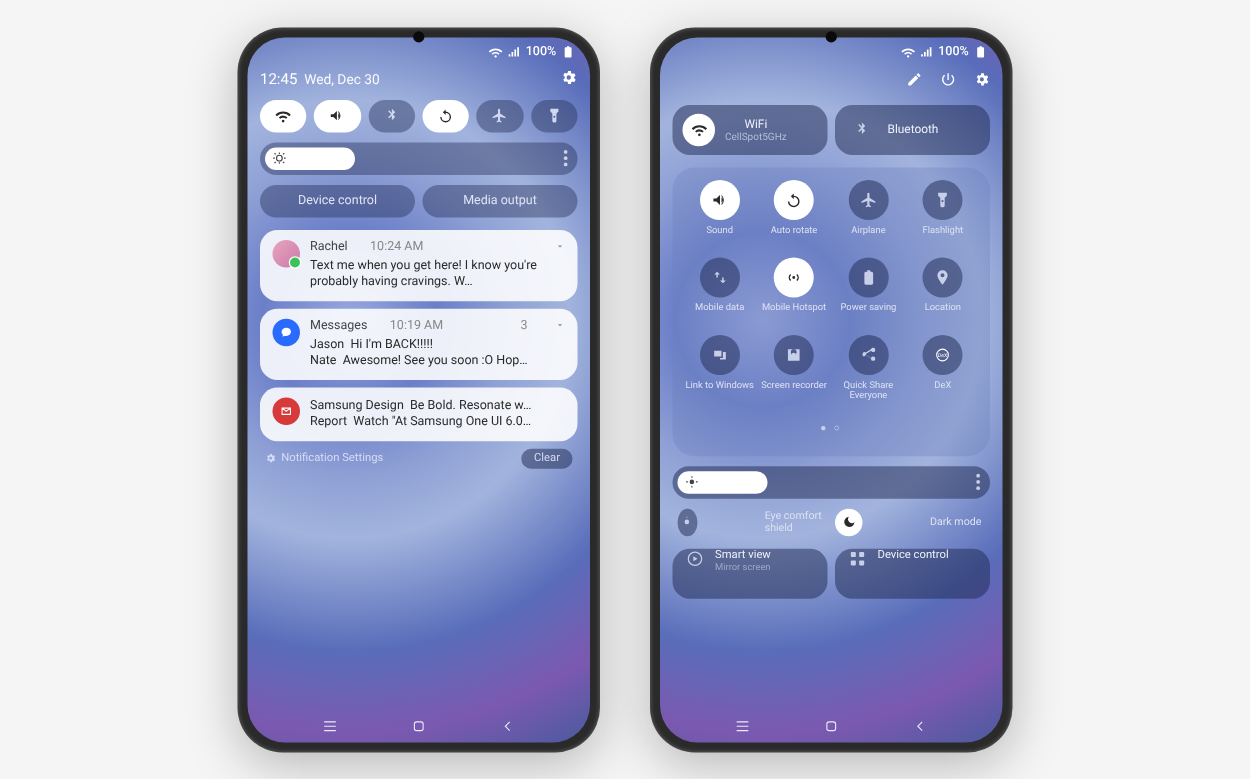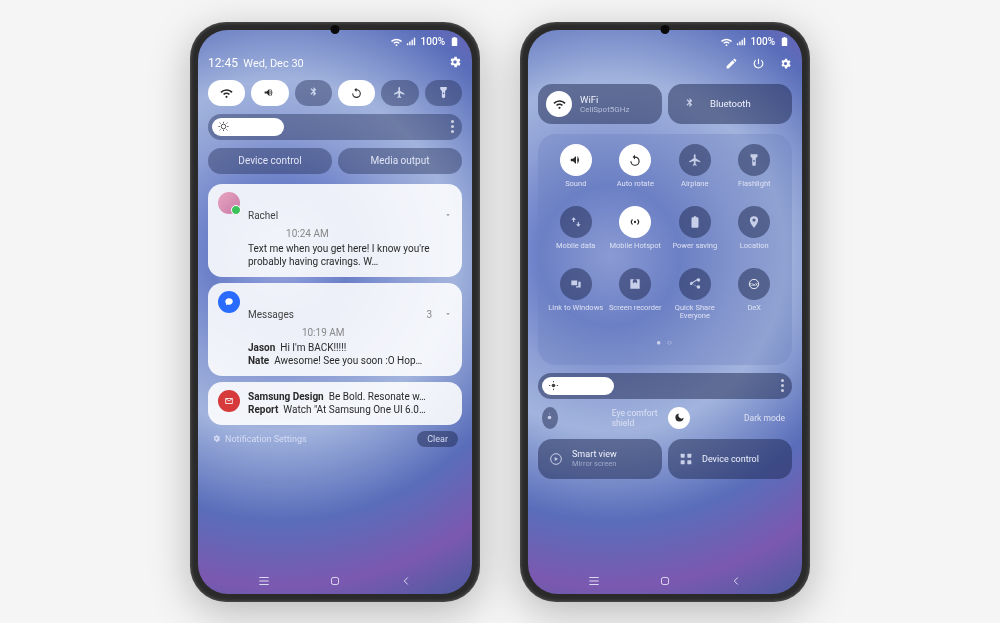--- a/index.html
+++ b/index.html
@@ -98,27 +98,27 @@
   }
 
   .notif {
     background: rgba(255,255,255,0.88);
     border-radius: 14px;
     padding: 8px 10px;
     margin-bottom: 6px;
     color: #2a2a2a;
     font-size: 10px;
   }
-  .notif .nhead { display: flex; align-items: center; gap: 8px; margin-bottom: 3px; color: #666; }
+  .notif .nhead { display: flex; align-items: center; gap: 18px; margin-bottom: 3px; color: #666; }
   .notif .nhead .app { color: #444; }
-  .notif .nhead .time { color: #888; margin-top: 36px; }
+  .notif .nhead .time { color: #888; }
   .notif .nhead .count { margin-left: auto; margin-right: 4px; color: #888; }
   .notif .nhead svg.chev { width: 8px; height: 8px; fill: #888; }
   .notif .nbody { font-size: 10px; line-height: 1.35; }
-  .notif .nbody strong { font-weight: 700; }
+  .notif .nbody strong { font-weight: 400; }
   .avatar {
     width: 22px; height: 22px; border-radius: 50%;
     display: inline-flex; align-items: center; justify-content: center;
     flex-shrink: 0;
   }
   .av-rachel { background: linear-gradient(135deg,#e8a5c0,#c97aa8); position: relative; }
   .av-rachel::after { content:""; position:absolute; bottom:-1px; right:-1px; width:8px; height:8px; background:#3cc25b; border:1.5px solid #fff; border-radius:50%; }
   .av-msg { background:#2a6bff; }
   .av-msg svg { fill:#fff; width:10px; height:10px; }
   .av-mail { background:#d63a3a; }
@@ -148,21 +148,21 @@
   .wide-tile {
     flex:1; height:40px; border-radius:14px;
     display:flex; align-items:center; gap:8px; padding:0 8px;
   }
   .wt-on { background:rgba(30,40,80,0.5); }
   .wt-on .circ { width:26px; height:26px; border-radius:50%; background:#fff; display:flex; align-items:center; justify-content:center; }
   .wt-on .circ svg { width:13px; height:13px; fill:#2a2a2a; }
   .wt-off { background:rgba(30,40,80,0.5); }
   .wt-off .circ { width:26px; height:26px; border-radius:50%; background:rgba(255,255,255,0); display:flex; align-items:center; justify-content:center; }
   .wt-off .circ svg { width:13px; height:13px; fill:#c8cfe8; }
-  .wt-text .t1 { font-size:9.5px; color:#eef0fb; }
+  .wt-text .t1 { font-size:9.5px; color:#eef0fb;text-align:center; }
   .wt-text .t2 { font-size:8px; color:#b5bdd8; }
 
   .qs-grid { display:grid; grid-template-columns:repeat(4,1fr); gap:8px 4px; margin-bottom:16px; }
   .qg-item { display:flex; flex-direction:column; align-items:center; gap:4px; }
   .qg-circ { width:32px; height:32px; border-radius:50%; display:flex; align-items:center; justify-content:center; }
   .qg-on  { background:#fff; }
   .qg-on svg { fill:#2a2a2a; width:14px; height:14px; }
   .qg-off { background:rgba(30,40,80,0.5); }
   .qg-off svg { fill:#c8cfe8; width:14px; height:14px; }
   .qg-label { font-size:7.5px; color:#dde1f3; text-align:center; line-height:1.15; min-height:18px; }
@@ -177,21 +177,21 @@
   .mode-row { display:flex; align-items:center; gap:6px; margin-bottom:10px; padding:0 4px; }
   .mode-half { flex:1; display:flex; align-items:center; gap:6px; }
   .mode-half .mic { width:22px; height:22px; border-radius:50%; display:flex; align-items:center; justify-content:center; }
   .mic-off { background:rgba(30,40,80,0.5); }
   .mic-off svg { fill:#c8cfe8; width:11px; height:11px; }
   .mic-on { background:#fff; }
   .mic-on svg { fill:#2a2a2a; width:11px; height:11px; }
   .mode-half .mlab { font-size:8.5px; color:#dde1f3;padding-left:48px; }
 
   .bottom-row { display:flex; gap:6px; }
-  .bottom-tile { flex:1; height:40px; border-radius:14px; background:rgba(30,40,80,0.5); display:flex; align-items:center; gap:8px; padding:0 10px; }
+  .bottom-tile { flex:1; height:40px; border-radius:14px; background:rgba(30,40,80,0.5); display:flex; align-items:flex-start; gap:8px; padding:0 10px; }
   .bottom-tile svg { width:16px; height:16px; fill:#c8cfe8; }
   .bottom-tile .bt-text .t1 { font-size:9px; color:#eef0fb; }
   .bottom-tile .bt-text .t2 { font-size:7.5px; color:#9fa8c8; }
 
   .frost-area {
     background: rgba(110,130,190,0.35);
     border-radius:18px;
     padding:10px;
     margin-bottom:8px;
   }

